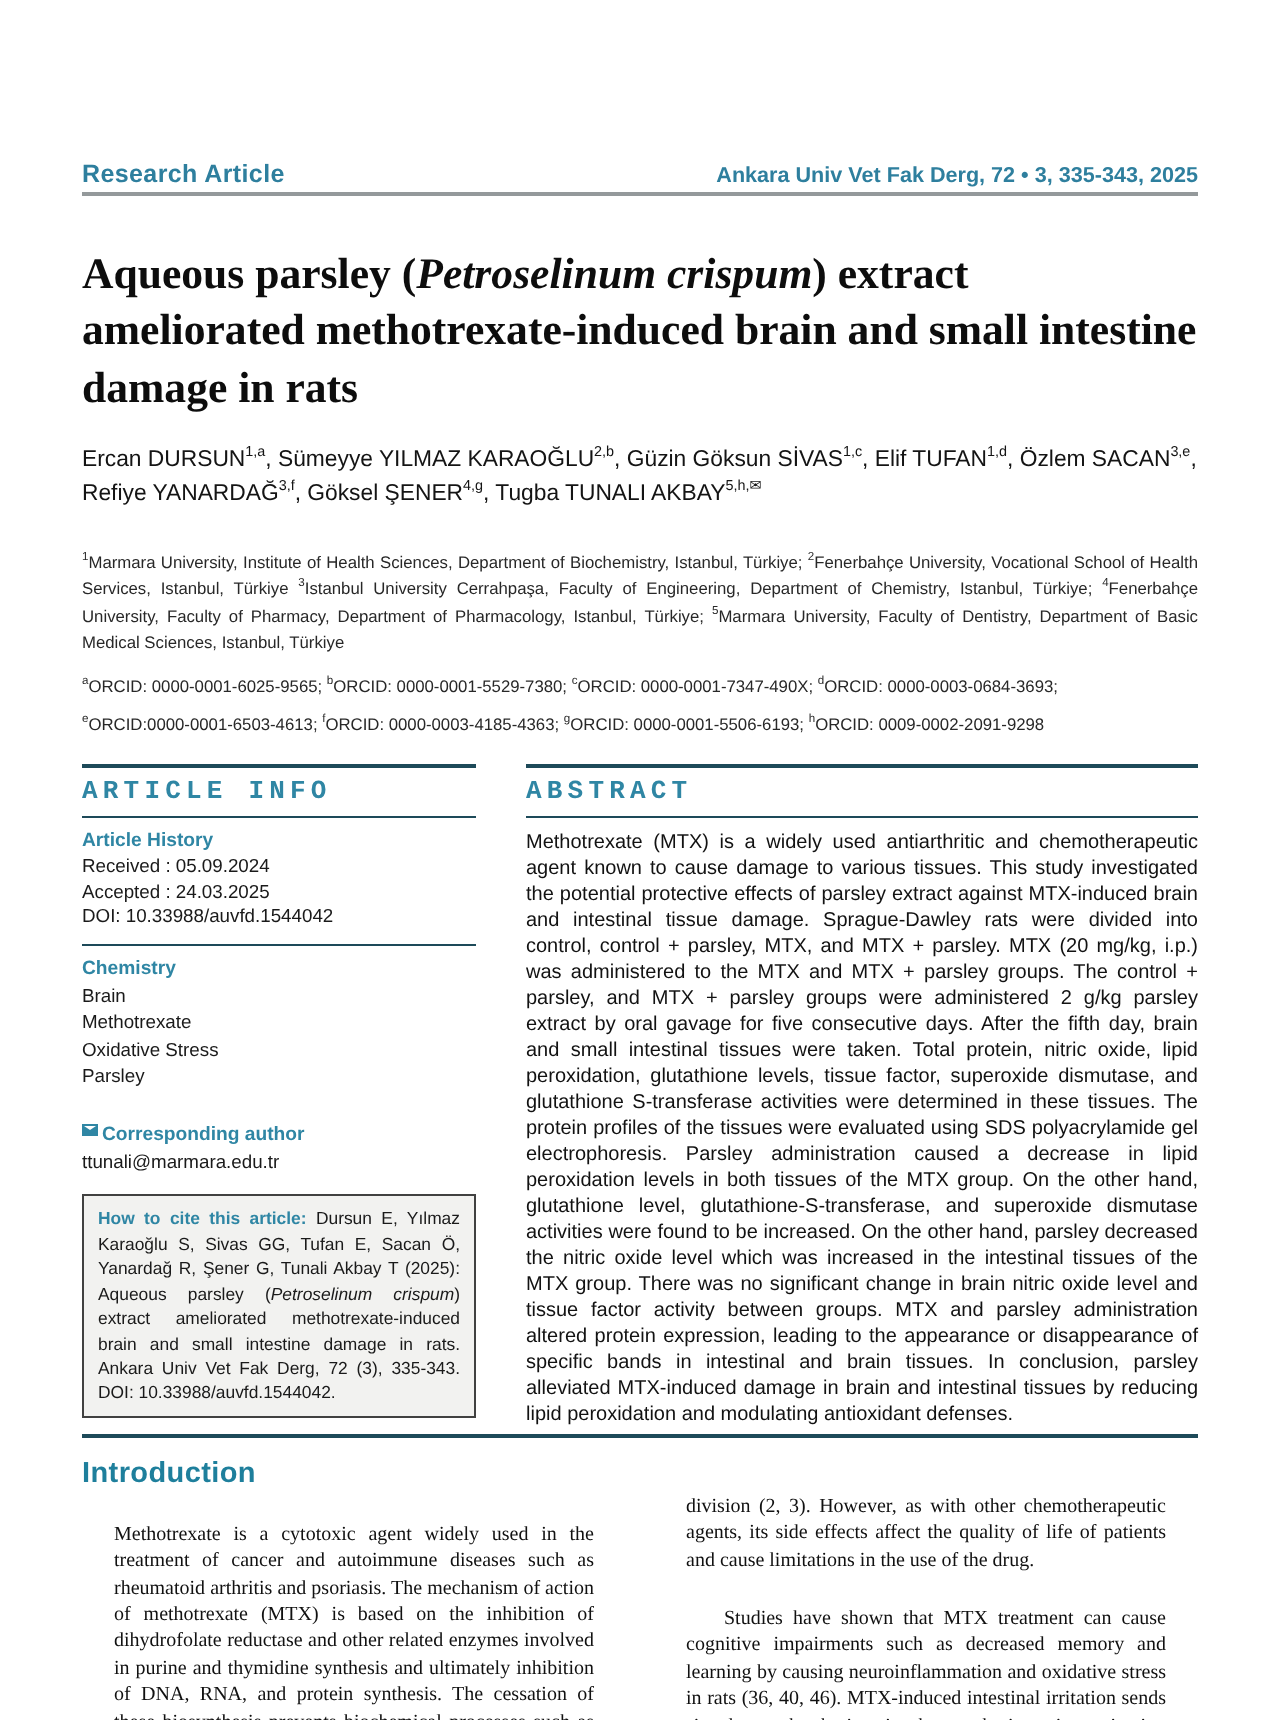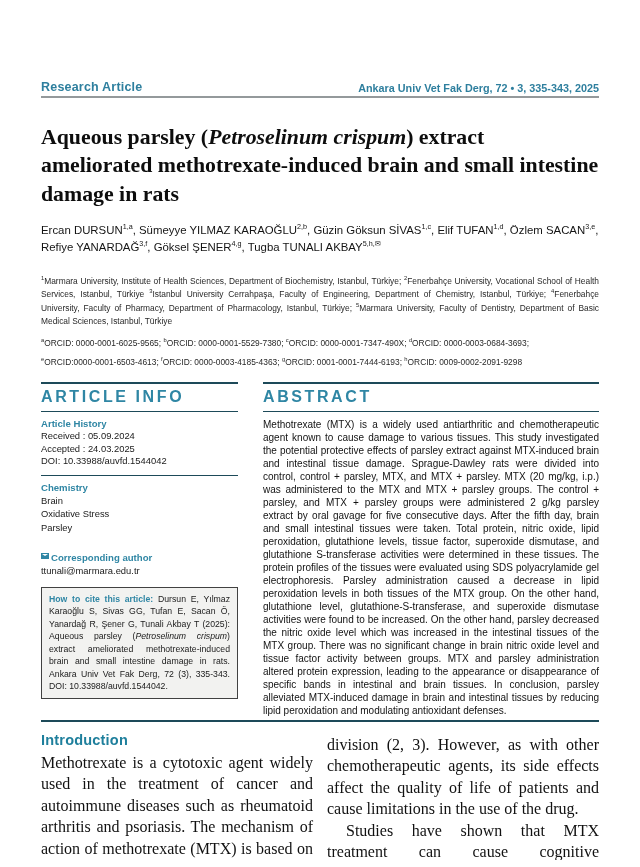--- a/index.html
+++ b/index.html
@@ -31,22 +31,23 @@
   .orcid{margin:6px 0 0 0;font-size:8.4px;line-height:1.45;color:#282828;}
   .orcid sup{font-size:5.8px;line-height:0;}
   .orcid.first{margin-top:9px;}
   
   .info-abstract{display:flex;gap:25px;margin-top:14px;align-items:flex-start;}
   .col-info{width:197px;flex:none;}
   .col-abstract{flex:1;min-width:0;}
   .rule2{border-top:2.2px solid #1d4a59;height:0;}
   .rule1{border-top:1.2px solid #1d4a59;height:0;}
   .sec-head{
-    color:#2f86a4;font-weight:bold;font-size:16px;letter-spacing:2.6px;
+    color:#2f86a4;font-weight:bold;font-size:13px;letter-spacing:2.6px;
     padding:4px 0 5px 0;
+    font-family:Liberation Mono, monospace;
   }
   .info-block{padding:5px 0 7px 0;}
   .info-label{color:#2f86a4;font-weight:bold;font-size:9.6px;line-height:1.4;}
   .info-line{font-size:9.4px;line-height:1.33;color:#1a1a1a;}
   .kw-line{font-size:9.4px;line-height:1.42;color:#1a1a1a;}
   .corr{margin-top:10px;}
   .corr .env-box{
     display:inline-block;width:8px;height:6px;background:#2f86a4;
     margin-right:2px;vertical-align:2px;position:relative;
   }
@@ -66,22 +67,22 @@
   
   .thick-rule{border-top:2.6px solid #1d4a59;height:0;margin-top:3px;}
   
   .body-cols{display:flex;gap:14px;margin-top:10px;}
   .bcol{flex:1;min-width:0;}
   .intro-head{
     color:#1e7f9c;font-weight:bold;font-size:14.5px;margin:0 0 4px 0;
     font-stretch:condensed;letter-spacing:.2px;
   }
   .body-p{
-    font-family:"Liberation Serif",serif;font-size:16px;line-height:1.345;
-    text-align:justify;color:#111;margin:0;
+    font-family:"Liberation Serif",serif;font-size:10px;line-height:1.345;
+    text-align:justify;color:#111;margin:16px;
   }
   .body-p.indent{text-indent:19px;}
   .bcol.right{padding-top:2px;}
 </style>
 </head>
 <body>
 
 <div class="page">
 
   <div class="journal-header">
@@ -89,38 +90,39 @@
     <span class="jref">Ankara Univ Vet Fak Derg, 72 • 3, 335-343, 2025</span>
   </div>
 
   <h1 class="title"><span>Aqueous parsley (</span><span class="it">Petroselinum crispum</span><span>) extract ameliorated methotrexate-induced brain and small intestine damage in rats</span></h1>
 
   <p class="authors"><span>Ercan DURSUN</span><sup>1,a</sup><span>, </span><span>Sümeyye YILMAZ KARAOĞLU</span><sup>2,b</sup><span>, </span><span>Güzin Göksun SİVAS</span><sup>1,c</sup><span>, </span><span>Elif TUFAN</span><sup>1,d</sup><span>, </span><span>Özlem SACAN</span><sup>3,e</sup><span>,</span><br><span>Refiye YANARDAĞ</span><sup>3,f</sup><span>, </span><span>Göksel ŞENER</span><sup>4,g</sup><span>, </span><span>Tugba TUNALI AKBAY</span><sup><span>5,h,</span><span class="env">✉</span></sup></p>
 
   <p class="affils"><sup>1</sup><span>Marmara University, Institute of Health Sciences, Department of Biochemistry, Istanbul, Türkiye; </span><sup>2</sup><span>Fenerbahçe University, Vocational School of Health Services, Istanbul, Türkiye </span><sup>3</sup><span>Istanbul University Cerrahpaşa, Faculty of Engineering, Department of Chemistry, Istanbul, Türkiye; </span><sup>4</sup><span>Fenerbahçe University, Faculty of Pharmacy, Department of Pharmacology, Istanbul, Türkiye; </span><sup>5</sup><span>Marmara University, Faculty of Dentistry, Department of Basic Medical Sciences, Istanbul, Türkiye</span></p>
 
   <p class="orcid first"><sup>a</sup><span>ORCID: 0000-0001-6025-9565; </span><sup>b</sup><span>ORCID: 0000-0001-5529-7380; </span><sup>c</sup><span>ORCID: 0000-0001-7347-490X; </span><sup>d</sup><span>ORCID: 0000-0003-0684-3693;</span></p>
-  <p class="orcid"><sup>e</sup><span>ORCID:0000-0001-6503-4613; </span><sup>f</sup><span>ORCID: 0000-0003-4185-4363; </span><sup>g</sup><span>ORCID: 0001-0001-7444-6193; </span><sup>h</sup><span>ORCID: 0009-0002-2091-9298</span></p>
+  <p class="orcid"><sup>e</sup><span>ORCID:0000-0001-6503-4613; </span><sup>f</sup><span>ORCID: 0000-0003-4185-4363; </span><sup>g</sup><span>ORCID: 0000-0001-5506-6193; </span><sup>h</sup><span>ORCID: 0009-0002-2091-9298</span></p>
 
   <div class="info-abstract">
 
     <aside class="col-info">
       <div class="rule2"></div>
       <div class="sec-head">ARTICLE INFO</div>
       <div class="rule1"></div>
       <div class="info-block">
         <div class="info-label">Article History</div>
         <div class="info-line">Received : 05.09.2024</div>
         <div class="info-line">Accepted : 24.03.2025</div>
         <div class="info-line">DOI: 10.33988/auvfd.1544042</div>
       </div>
       <div class="rule1"></div>
       <div class="info-block">
         <div class="info-label">Chemistry</div>
         <div class="kw-line">Brain</div>
+        <div class="kw-line">Methotrexate</div>
         <div class="kw-line">Oxidative Stress</div>
         <div class="kw-line">Parsley</div>
       </div>
       <div class="corr">
         <div class="info-label"><span class="env-box"></span><span>Corresponding author</span></div>
         <div class="info-line">ttunali@marmara.edu.tr</div>
       </div>
       <div class="cite-box"><span class="lbl">How to cite this article:</span><span> Dursun E, Yılmaz Karaoğlu S, Sivas GG, Tufan E, Sacan Ö, Yanardağ R, Şener G, Tunali Akbay T (2025): Aqueous parsley (</span><span class="it">Petroselinum crispum</span><span>) extract ameliorated methotrexate-induced brain and small intestine damage in rats. Ankara Univ Vet Fak Derg, 72 (3), 335-343. DOI: 10.33988/auvfd.1544042.</span></div>
     </aside>
 

